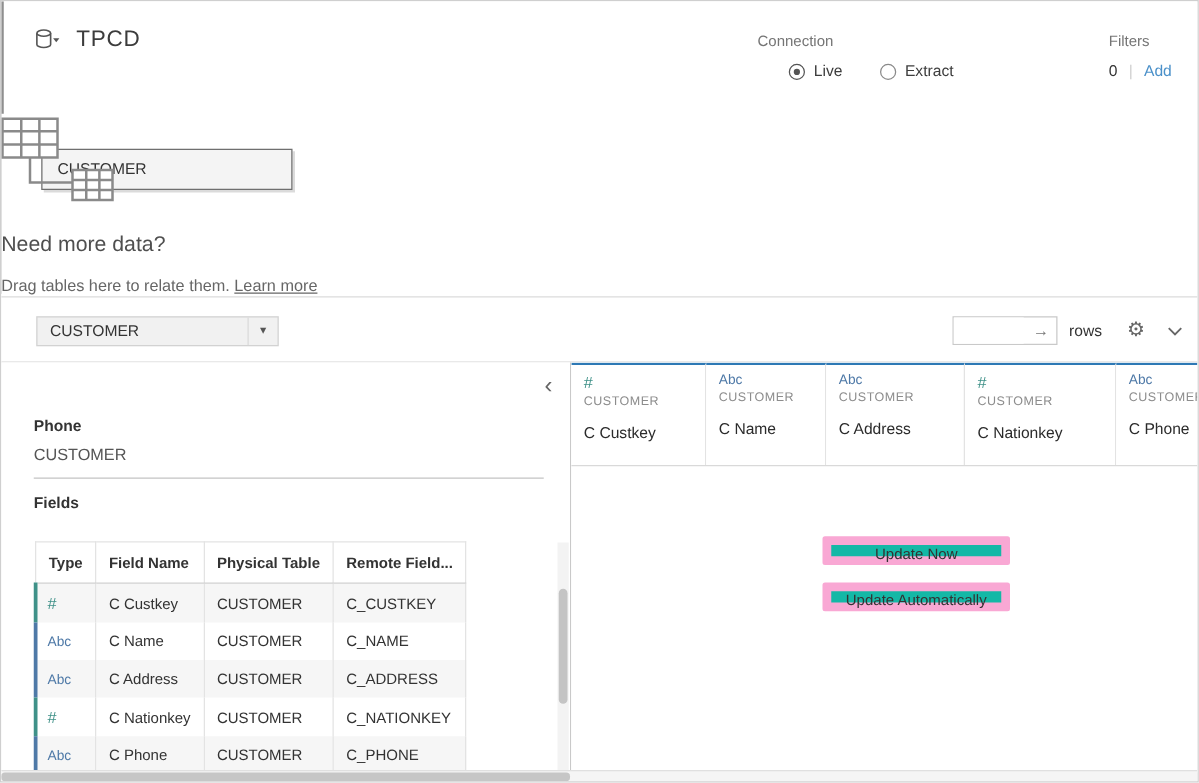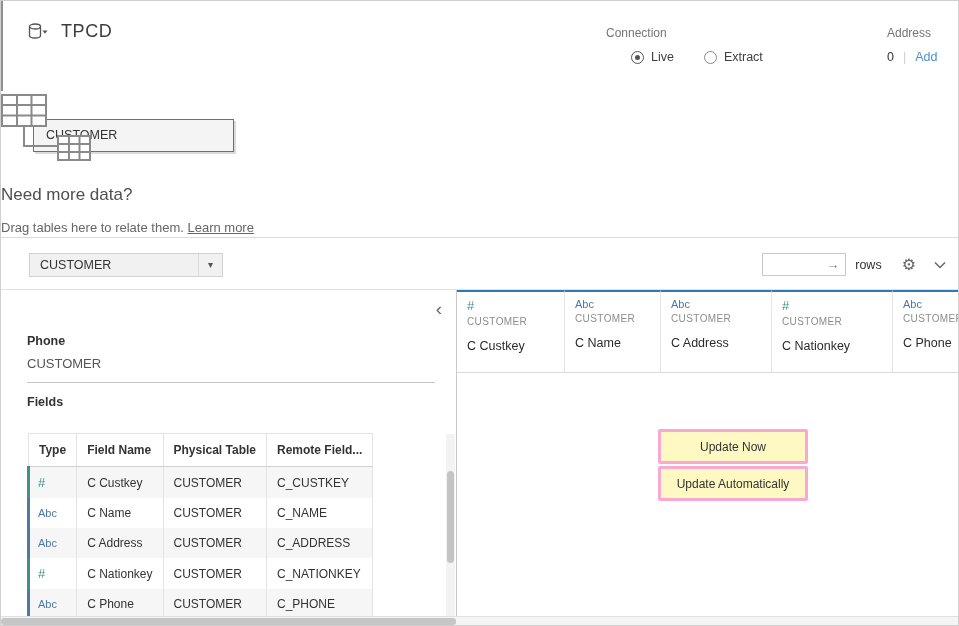--- a/index.html
+++ b/index.html
@@ -65,21 +65,21 @@
   
   .data-grid { position:relative; flex:1; height:100%; overflow:hidden; background:#fff; }
   .grid-header { position:absolute; left:0; top:0; width:100%; height:83px; display:flex; border-bottom:1px solid #d9d9d9; overflow:hidden; }
   .grid-col { position:relative; flex:none; height:100%; border-top:2px solid #2e79b5; border-right:1px solid #e3e3e3; padding:6px 10px 0; background:#fff; cursor:pointer; }
   .grid-col.w1 { width:108px; } .grid-col.w2 { width:96px; } .grid-col.w3 { width:111px; } .grid-col.w4 { width:121px; } .grid-col.w5 { width:140px; }
   .col-glyph { font-size:11px; }
   .col-glyph.num { color:#3f9188; font-size:13px; }
   .col-glyph.str { color:#4e79a7; }
   .col-table { font-size:10px; color:#8c8c8c; letter-spacing:0.4px; margin-top:3px; }
   .col-field { font-size:12.5px; color:#2b2b2b; margin-top:12px; }
-  .grid-btn { position:absolute; left:201px; width:150px; height:35px; border:3px solid #f9a8d4; border-radius:2px; background:#fef9c3; font-size:12px; color:#333; font-family:inherit; cursor:pointer; }
+  .grid-btn { position:absolute; left:201px; width:150px; height:23px; border:7px solid #f9a8d4; border-radius:2px; background:#14b8a6; font-size:12px; color:#333; font-family:inherit; cursor:pointer; }
   .btn-update-now { top:139px; }
   .btn-update-auto { top:176px; }
 
   
   .hscrollbar { position:absolute; left:0; bottom:0; width:100%; height:9px; background:#f5f5f5; border-top:1px solid #e0e0e0; }
   .hscroll-thumb { position:absolute; left:0; top:1px; width:455px; height:7px; background:#c6c6c6; border-radius:3px; cursor:pointer; }
 </style>
 </head>
 <body>
 
@@ -108,21 +108,21 @@
           <span>Live</span>
         </span>
         <span class="radio-opt">
           <span class="radio"></span>
           <span>Extract</span>
         </span>
       </div>
     </div>
 
     <div class="filters">
-      <div class="section-label">Address</div>
+      <div class="section-label">Filters</div>
       <div class="filters-row">
         <span class="filters-count">0</span>
         <span class="filters-divider">|</span>
         <span class="filters-add">Add</span>
       </div>
     </div>
   </div>
 
   <div class="canvas">
     <div class="table-chip">CUSTOMER</div>

